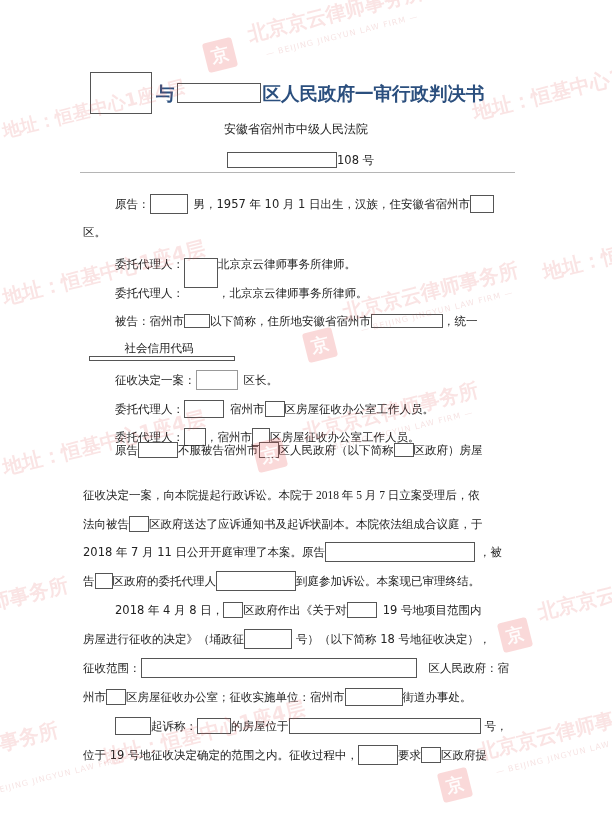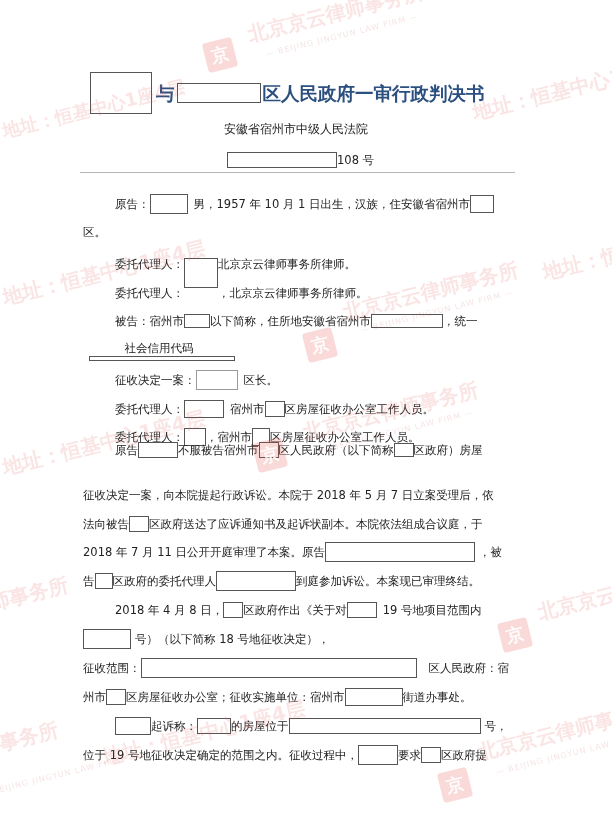--- a/index.html
+++ b/index.html
@@ -108,21 +108,21 @@
 
 <div class="line" style="top:440px;left:115px;">
   <span>原告</span>
   <span class="box" style="width:38px;height:14px;"></span>
   <span>不服被告宿州市</span>
   <span class="box" style="width:18px;height:14px;"></span>
   <span>区人民政府（以下简称</span>
   <span class="box" style="width:18px;height:12px;"></span>
   <span>区政府）房屋</span>
 </div>
-<div class="line" style="top:485px;left:83px;">
+<div class="line" style="top:485px;left:83px;font-family:Liberation Serif, serif;">
   <span>征收决定一案，向本院提起行政诉讼。本院于 2018 年 5 月 7 日立案受理后，依</span>
 </div>
 <div class="line" style="top:514px;left:83px;">
   <span>法向被告</span>
   <span class="box" style="width:18px;height:14px;"></span>
   <span>区政府送达了应诉通知书及起诉状副本。本院依法组成合议庭，于</span>
 </div>
 <div class="line" style="top:542px;left:83px;">
   <span>2018 年 7 月 11 日公开开庭审理了本案。原告</span>
   <span class="box" style="width:148px;height:18px;margin-right:4px;"></span>
@@ -137,20 +137,21 @@
 </div>
 
 <div class="line" style="top:600px;left:115px;">
   <span>2018 年 4 月 8 日，</span>
   <span class="box" style="width:18px;height:14px;"></span>
   <span>区政府作出《关于对</span>
   <span class="box" style="width:28px;height:14px;margin-right:6px;"></span>
   <span>19 号地项目范围内</span>
 </div>
 <div class="line" style="top:629px;left:83px;">
+  <span>房屋进行征收的决定》（埇政征</span>
   <span class="box" style="width:46px;height:18px;margin-right:4px;"></span>
   <span>号）（以下简称 18 号地征收决定），</span>
 </div>
 <div class="line" style="top:658px;left:83px;">
   <span>征收范围：</span>
   <span class="box" style="width:274px;height:18px;margin-right:12px;"></span>
   <span>区人民政府：宿</span>
 </div>
 <div class="line" style="top:687px;left:83px;">
   <span>州市</span>

